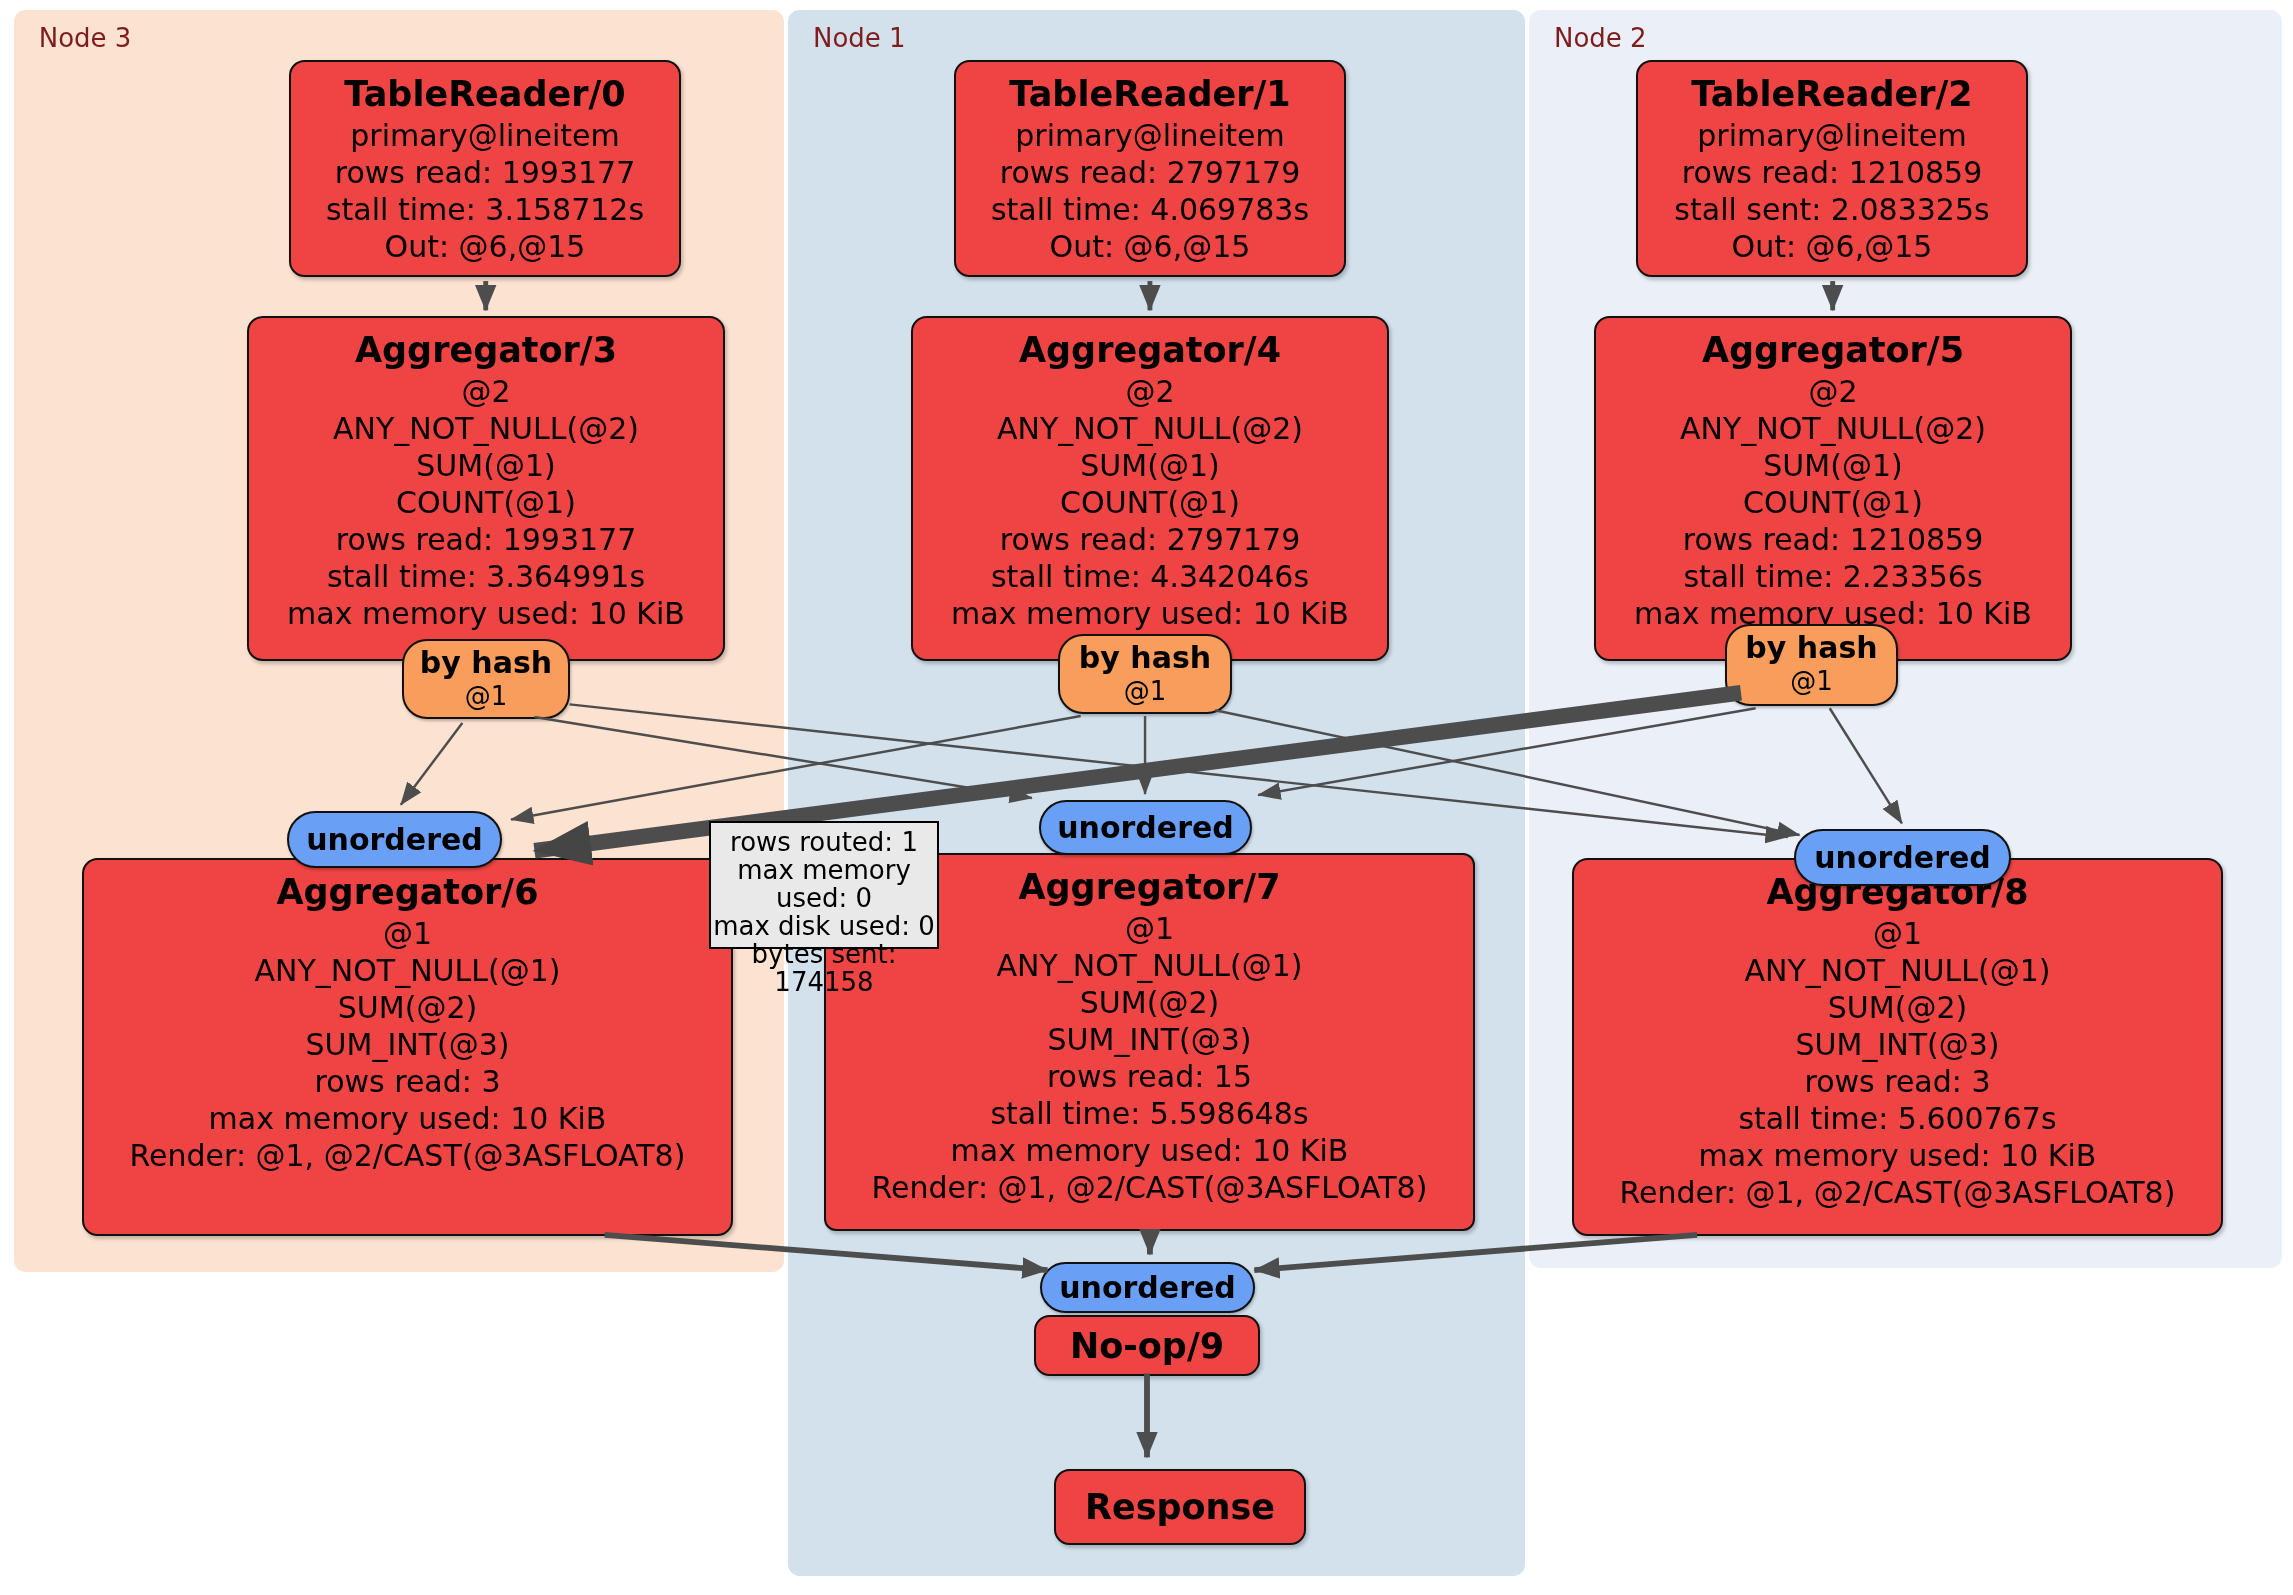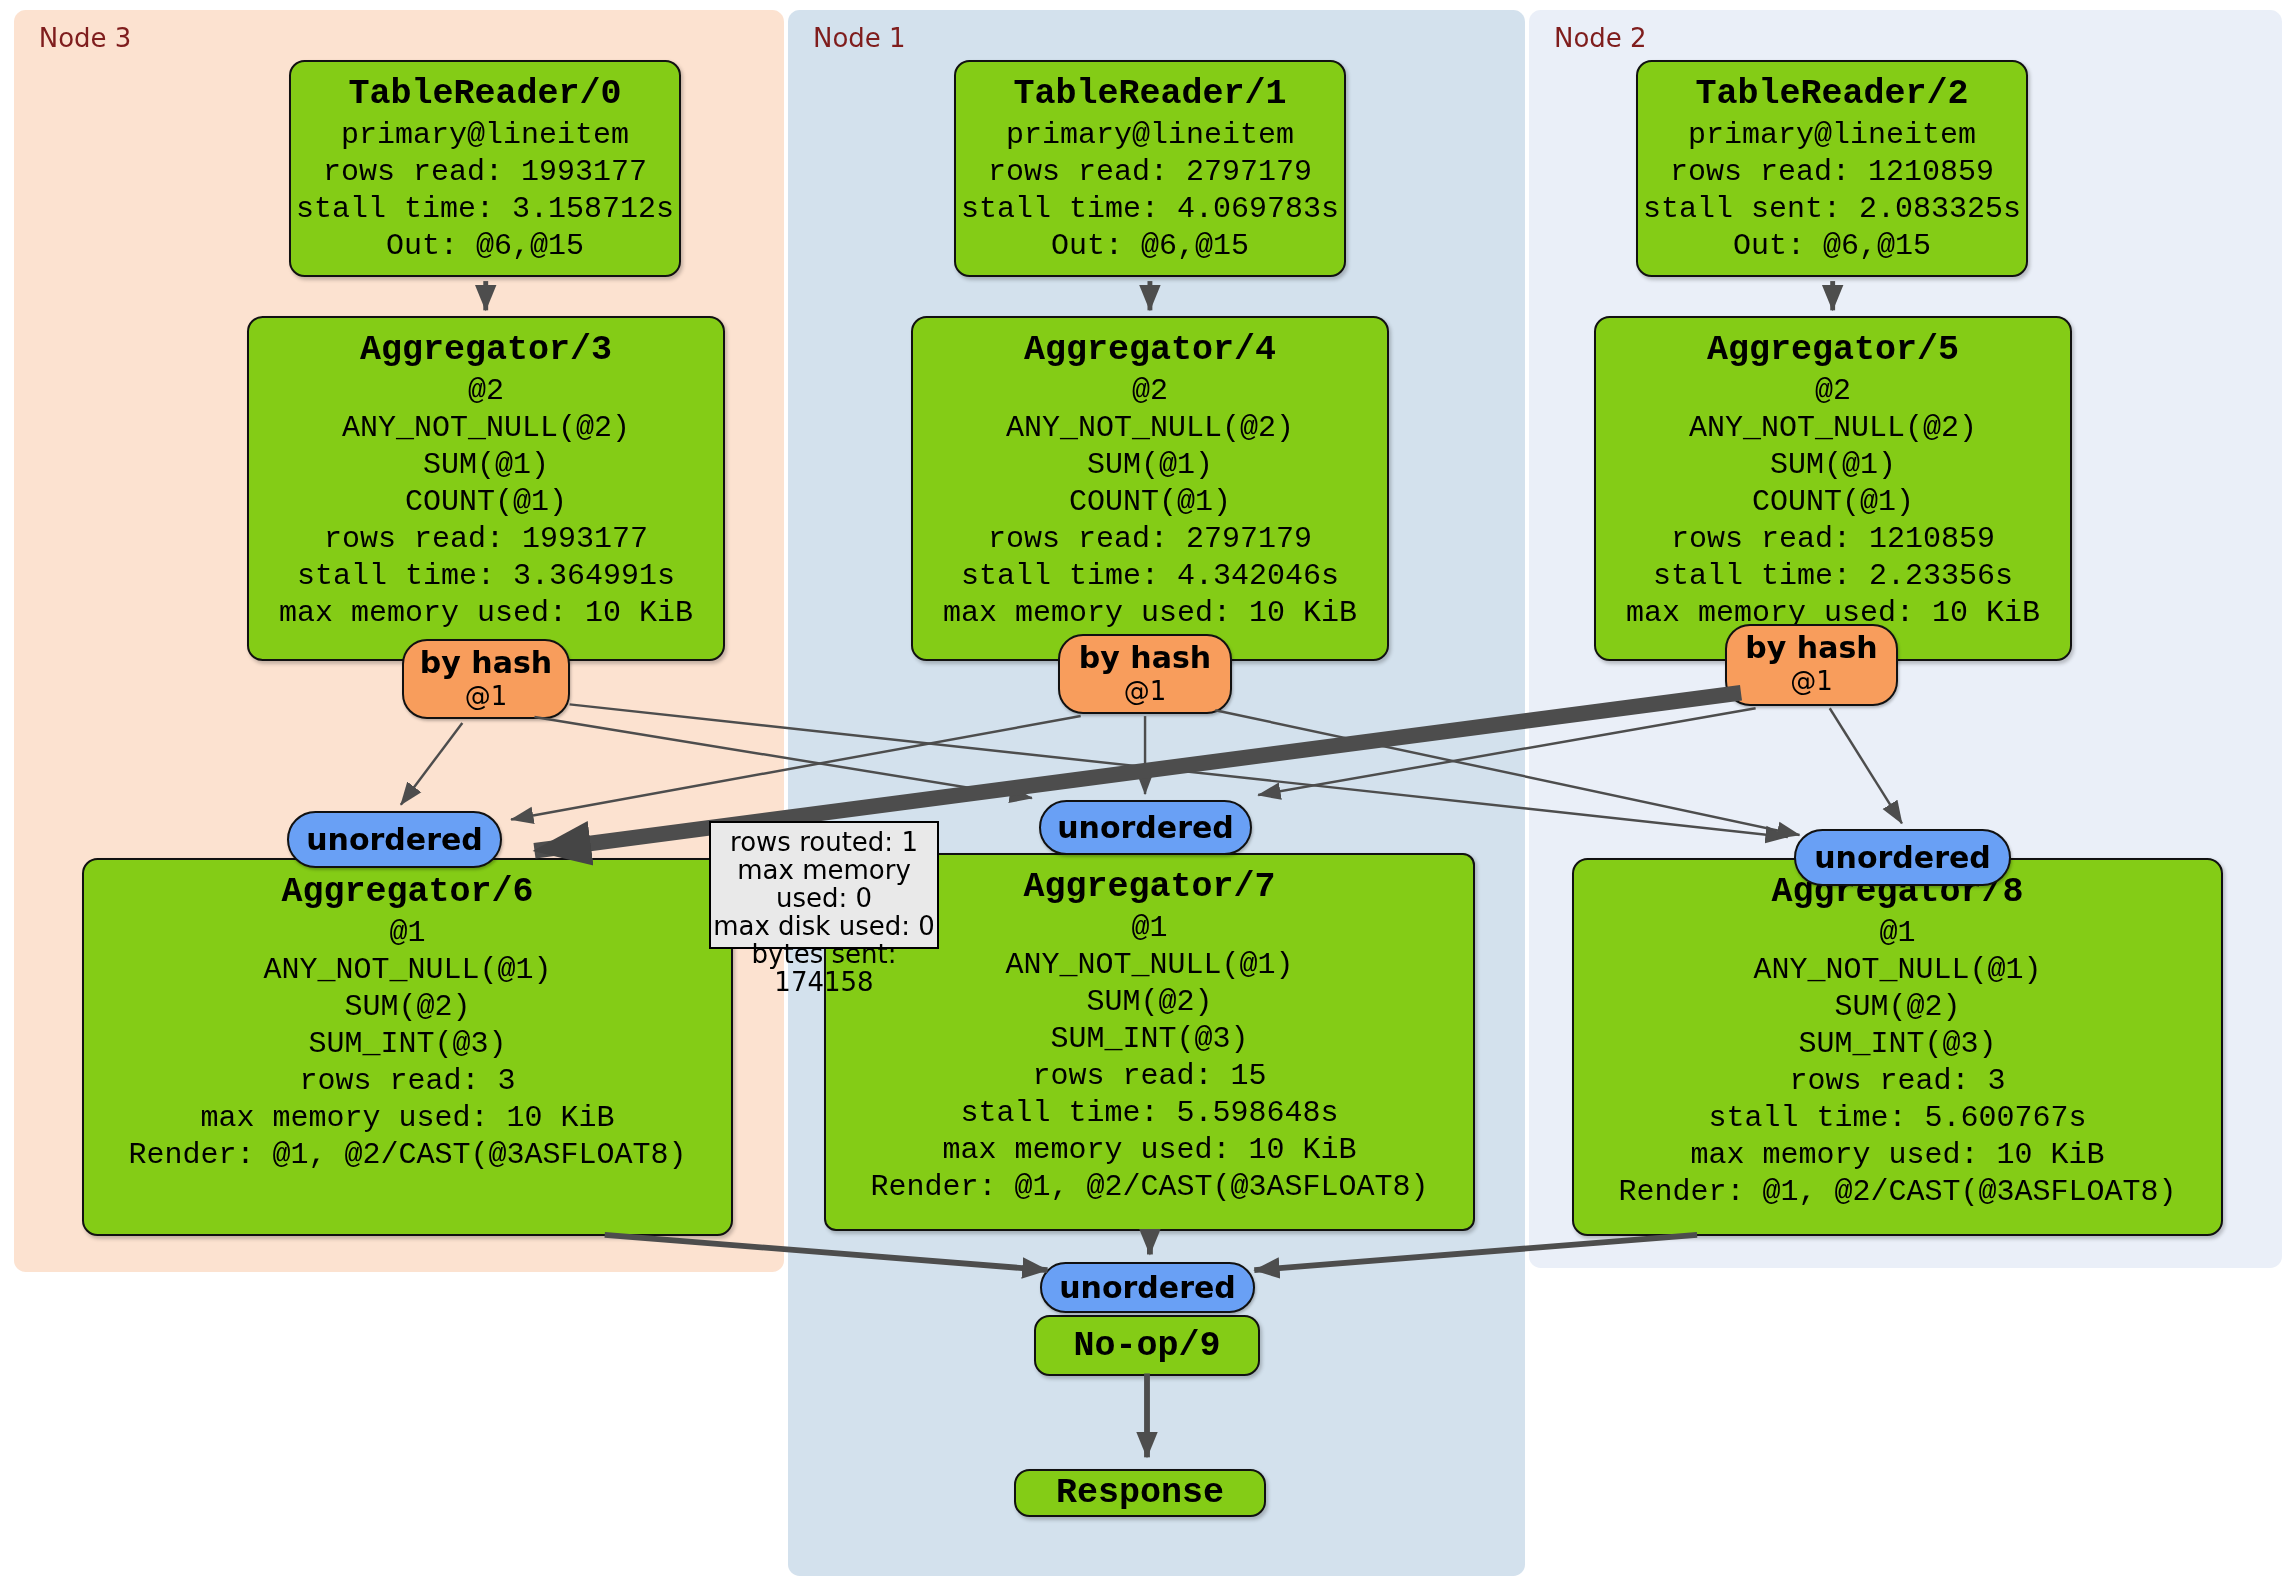--- a/index.html
+++ b/index.html
@@ -3,24 +3,23 @@
 <meta charset="utf-8">
 <style>
   html,body{margin:0;padding:0;background:#ffffff;}
   .canvas{
     position:relative;width:2294px;height:1596px;overflow:hidden;
     font-family:"DejaVu Sans","Liberation Sans",sans-serif;color:#000;
   }
   .region{position:absolute;border-radius:11.7px;}
   .region-label{position:absolute;top:13.7px;left:25px;font-size:26px;color:#7f1d1d;}
   .pbox{
-    position:absolute;background:#84cc16;border:2px solid #111;border-radius:15.6px;
+    position:absolute;background:#ef4444;border:2px solid #111;border-radius:15.6px;
     text-align:center;padding-top:9.8px;box-sizing:border-box;z-index:3;
     box-shadow:2px 2.9px 3.9px rgba(0,0,0,0.22);
-    font-family:Liberation Mono, monospace;
   }
   .ptitle{font-weight:bold;font-size:35px;line-height:45px;}
   .pline{font-size:30px;line-height:37px;}
   .router{
     position:absolute;background:#f89d5c;border:2.9px solid #111;border-radius:25px;
     text-align:center;z-index:4;box-sizing:border-box;box-shadow:1px 2px 2.9px rgba(0,0,0,0.25);
   }
   .router-title{font-weight:bold;font-size:30px;line-height:39px;margin-top:2px;}
   .router-sub{font-size:26px;line-height:29px;}
   .stream{
@@ -166,21 +165,21 @@
     <div class="pline">max memory used: 10 KiB</div>
     <div class="pline">Render: @1, @2/CAST(@3ASFLOAT8)</div>
   </div>
 
   <div class="stream" style="left:1040px;top:1262px;width:215px;height:51px;">
     <span>unordered</span>
   </div>
   <div class="pbox flexbox" style="left:1034px;top:1315px;width:226px;height:61px;">
     <span class="big-label">No-op/9</span>
   </div>
-  <div class="pbox flexbox" style="left:1014px;top:1469px;width:252px;height:48px;">
+  <div class="pbox flexbox" style="left:1054px;top:1469px;width:252px;height:76px;">
     <span class="big-label">Response</span>
   </div>
 
   <svg class="edges" width="2294" height="1596" viewBox="0 0 2352 1636">
     <defs>
       <marker id="ah-thin" markerUnits="userSpaceOnUse" markerWidth="26" markerHeight="20" refX="23" refY="10" orient="auto">
         <path d="M0,1 L24,10 L0,19 z" fill="#4d4d4d"></path>
       </marker>
       <marker id="ah-mid" markerUnits="userSpaceOnUse" markerWidth="30" markerHeight="24" refX="26" refY="12" orient="auto">
         <path d="M0,1 L27,12 L0,23 z" fill="#4d4d4d"></path>

